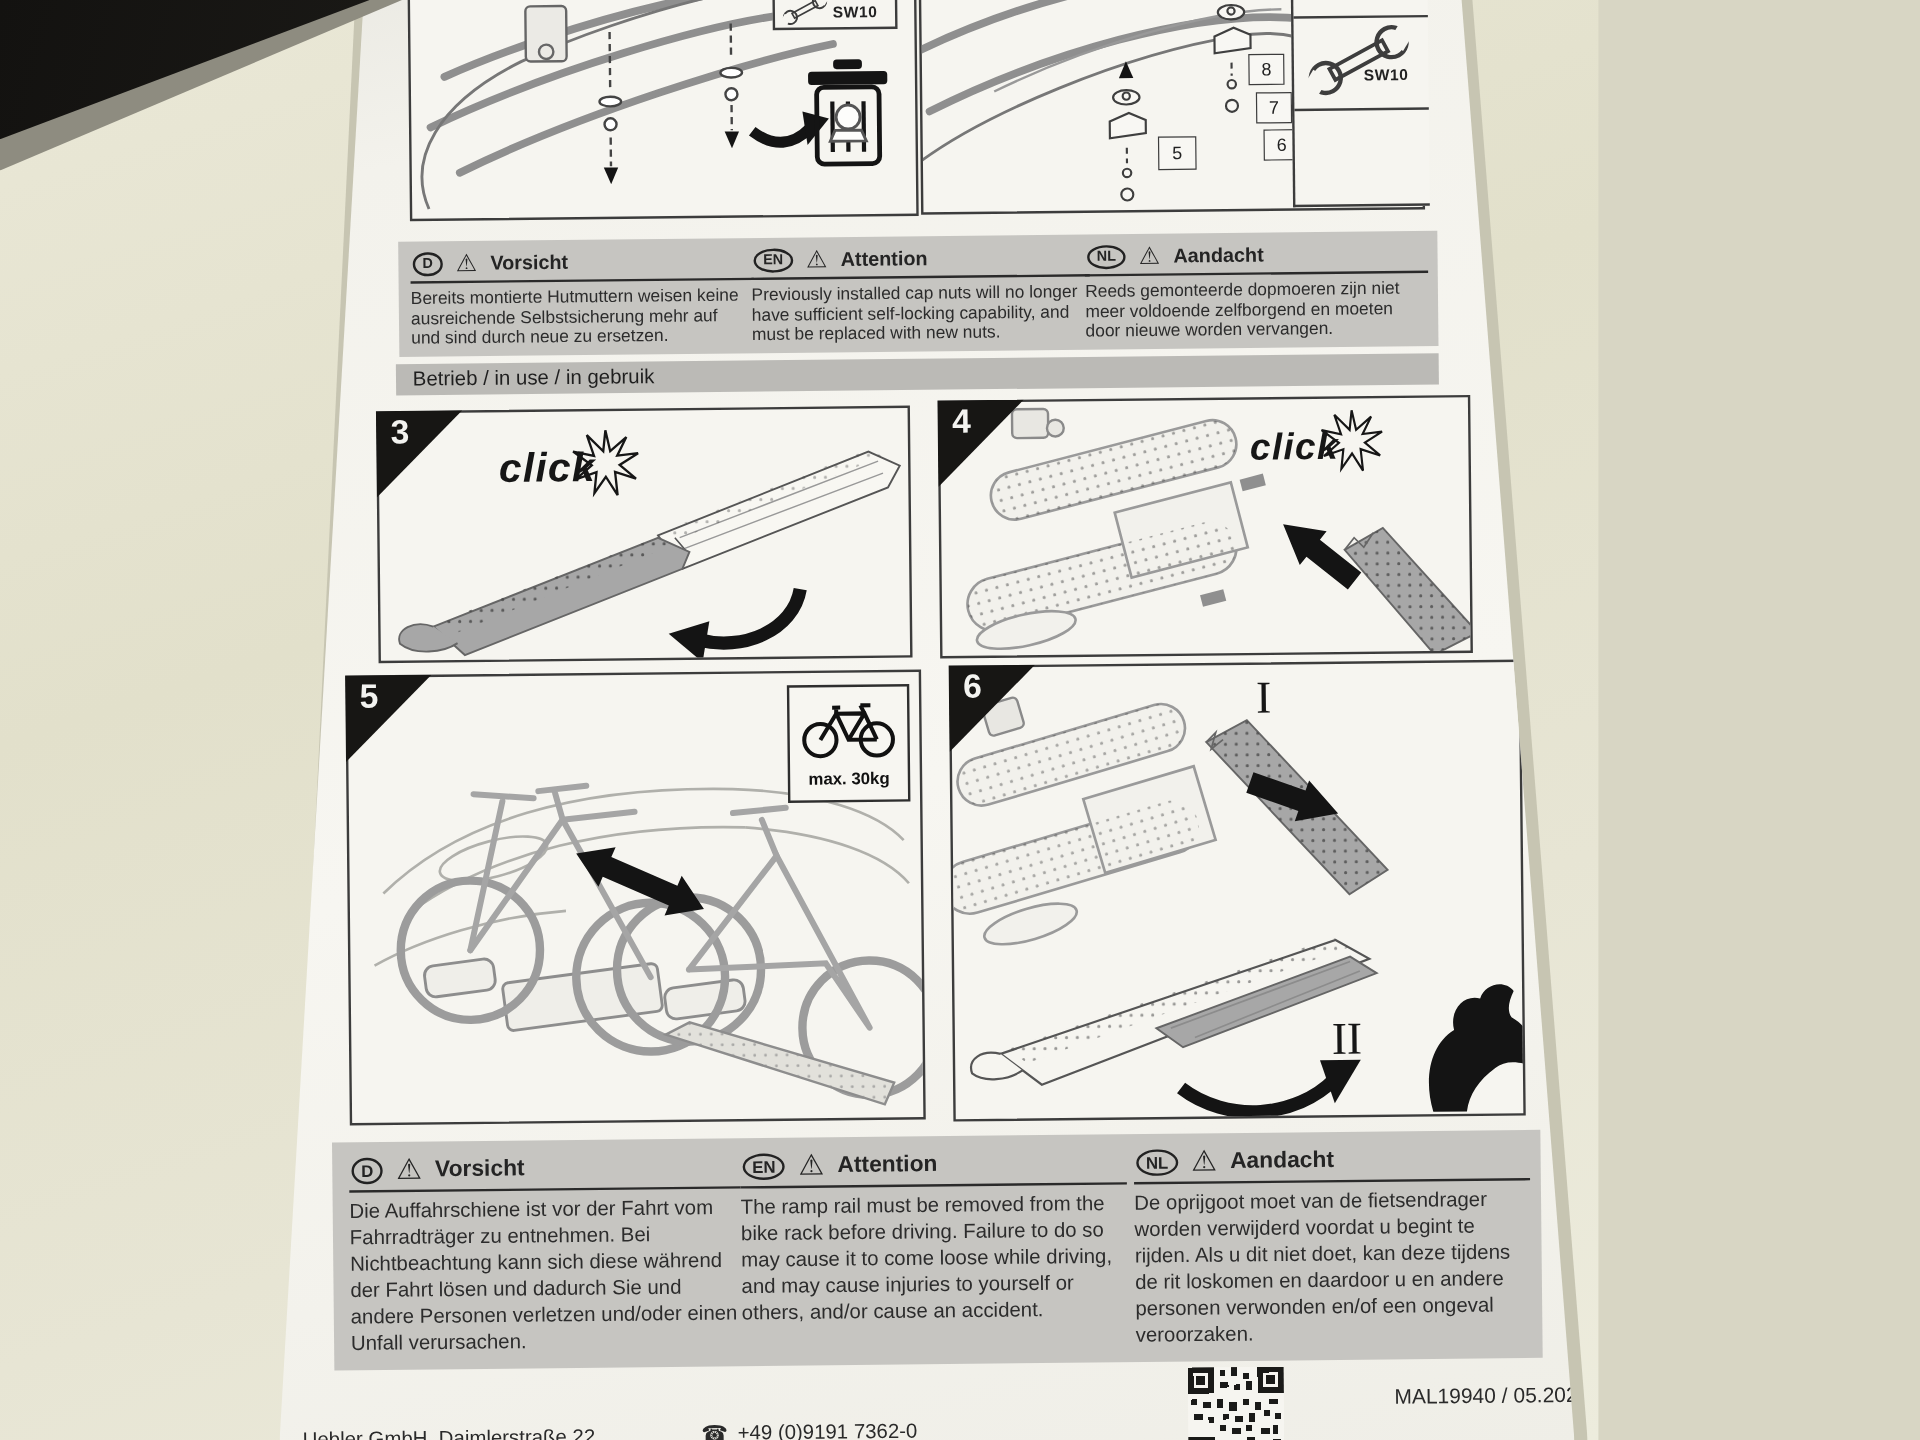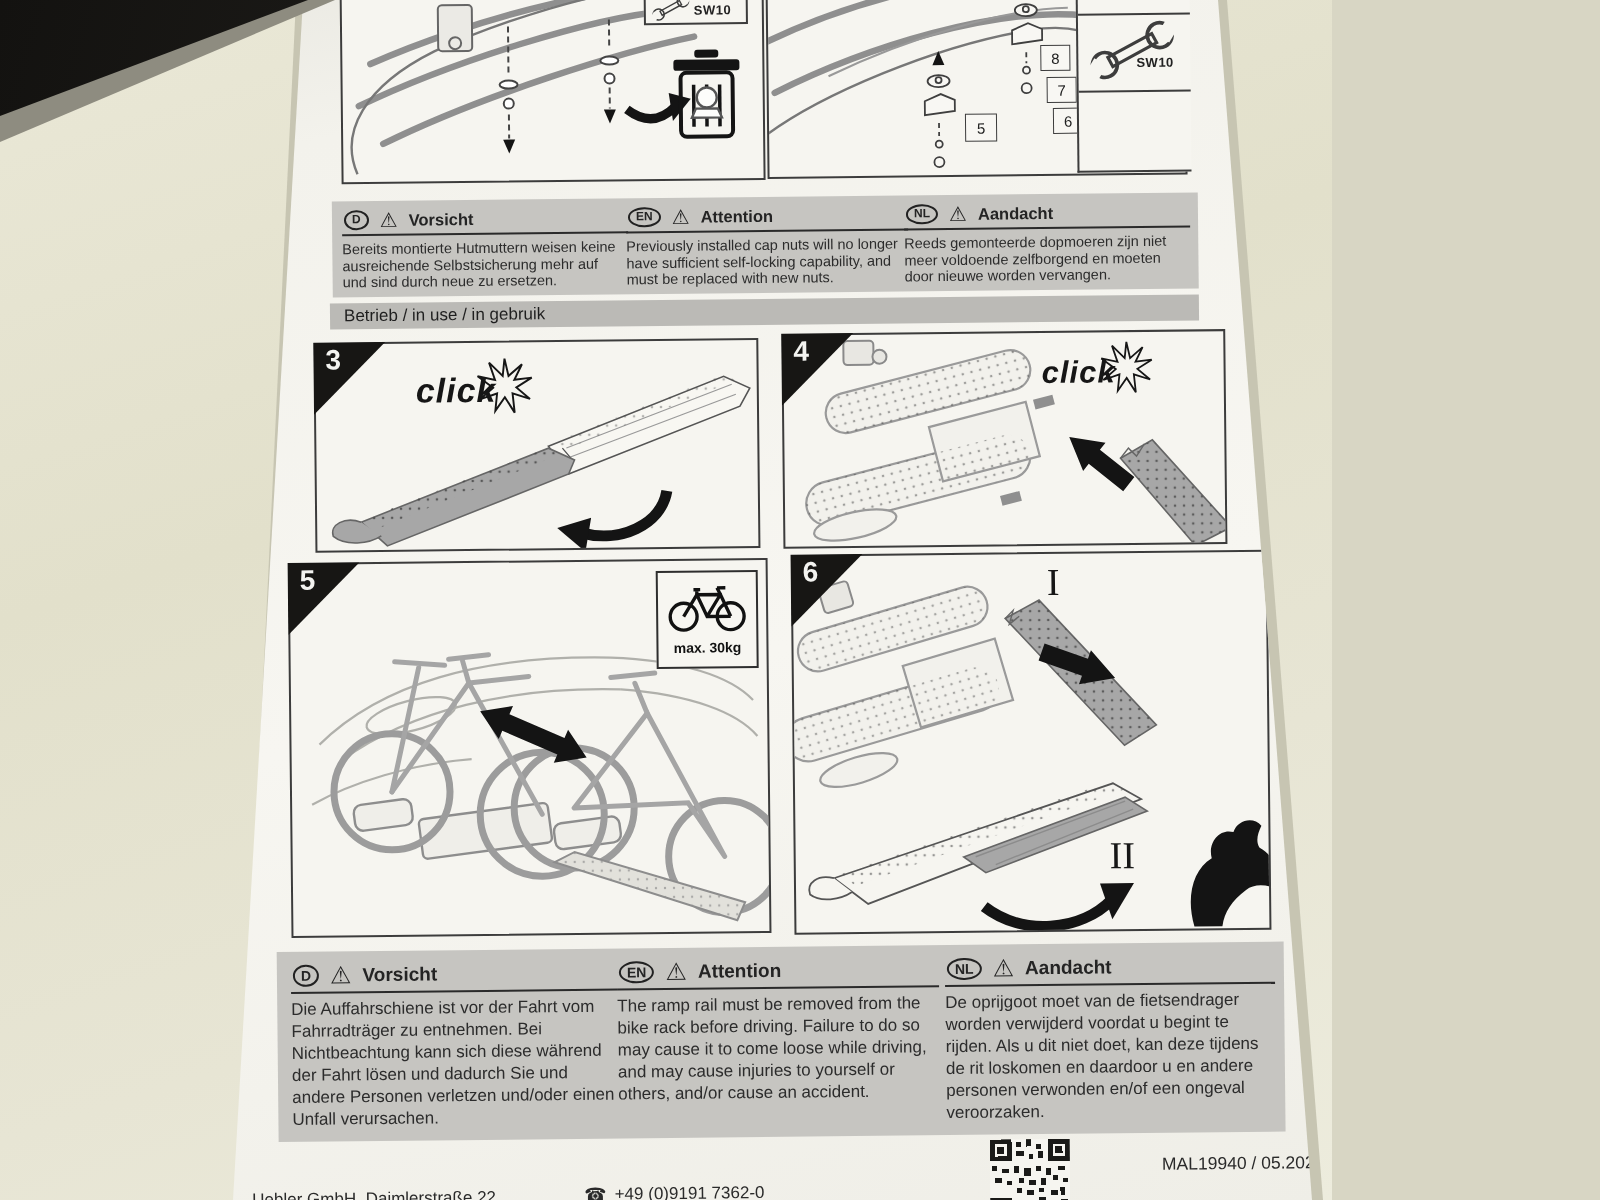--- a/index.html
+++ b/index.html
@@ -340,21 +340,21 @@
           <polygon points="168,302 330,244 352,258 190,318" fill="#a7a7a7" stroke="#666" stroke-width="1.6"></polygon>
           <path d="M180,302 L330,248 M200,310 L338,256" stroke="#8c8c8c" stroke-width="1.4" fill="none"></path>
           <path d="M188,352 C226,382 284,378 316,346" stroke="#141414" stroke-width="11" fill="none"></path>
           <polygon points="304,330 338,330 316,366" fill="#141414"></polygon>
           <path d="M398,374 C390,346 396,318 416,306 C412,290 424,276 438,280 C442,268 458,264 466,274 C462,282 460,290 464,296 C478,304 486,320 482,338 C470,332 458,332 450,338 C436,348 428,360 426,374 Z" fill="#141414"></path>
         </svg>
         <div class="corner">
             <span class="num">6</span>
           </div>
         <span class="serif-label" style="left:254px;top:6px;">I</span>
-        <span class="serif-label" style="left:314px;top:280px;">II</span>
+        <span class="serif-label" style="left:314px;top:291px;">II</span>
       </div>
 
       <div class="warn" style="left:273px;top:947px;width:1007px;height:190px;">
         <div class="warn-col" style="left:14px;top:10px;width:326px;">
           <div class="warn-head">
             <span class="lang-badge" style="font-size:14px;">D</span>
             <span style="font-size:24px;line-height:24px;">⚠</span>
             <span style="font-size:19px;font-weight:600;">Vorsicht</span>
           </div>
           <div class="warn-body" style="font-size:17px;line-height:22px;width:326px;">Die Auffahrschiene ist vor der Fahrt vom Fahrradträger zu entnehmen. Bei Nichtbeachtung kann sich diese während der Fahrt lösen und dadurch Sie und andere Personen verletzen und/oder einen Unfall verursachen.</div>

